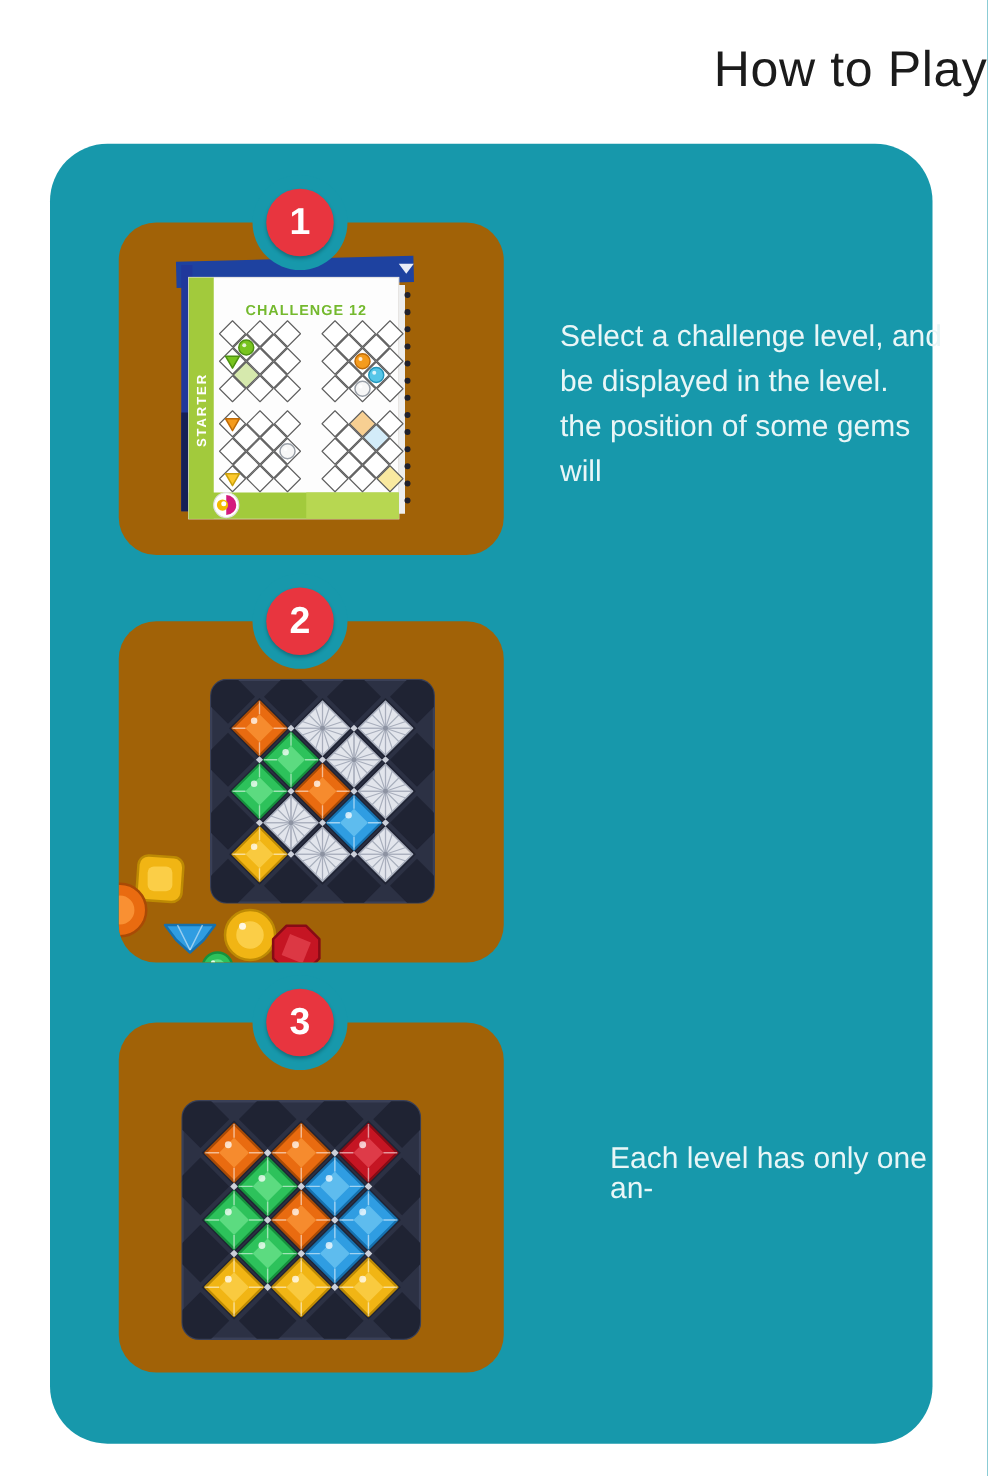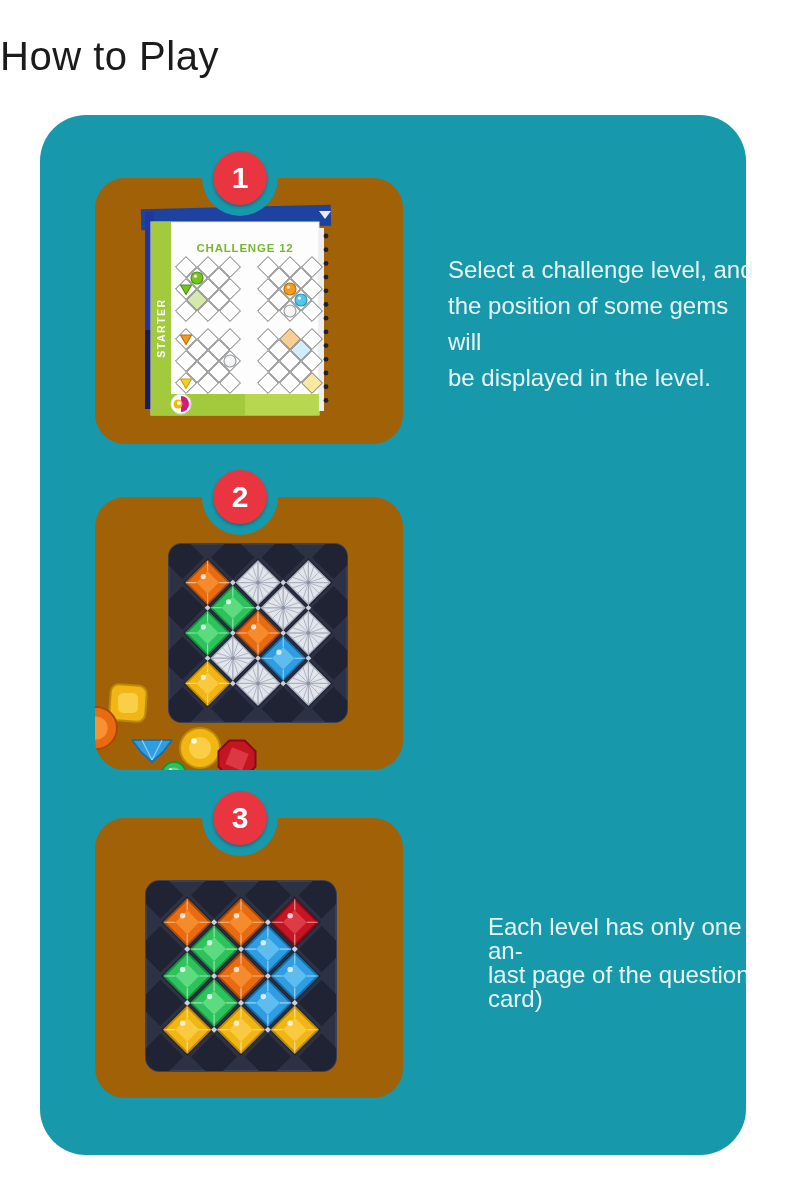--- a/index.html
+++ b/index.html
@@ -4,21 +4,21 @@
 <style>
   html,body{margin:0;padding:0;}
   body{
     width:790px;height:1181px;position:relative;background:#ffffff;
     font-family:"Liberation Sans", sans-serif;
     --teal:#1798ab; --red:#e8353f;
     overflow:hidden;
   }
   .page-title{
     position:absolute;top:34px;left:0;width:100%;
-    text-align:left;font-size:40px;color:#1b1b1b;letter-spacing:.5px;
+    text-align:right;font-size:40px;color:#1b1b1b;letter-spacing:.5px;
   }
   .panel{
     position:absolute;left:40px;top:115px;width:706px;height:1040px;
     background:var(--teal);border-radius:46px;
   }
   .card{
     position:absolute;left:55px;width:308px;background:transparent;
   }
   .card1{top:63px;height:266px}
   .card2{top:382px;height:273px}
@@ -606,23 +606,22 @@
           </svg>
         </div>
     </div>
     <div class="badge-ring">
       <div class="badge">3</div>
     </div>
   </section>
 
   <div class="step-text lh-loose" style="top:137px">
     <div>Select a challenge level, and</div>
+    <div>be displayed in the level.</div>
     <div>the position of some gems will</div>
-    <div>be displayed in the level.</div>
   </div>
   <div class="step-text lh-loose" style="top:457px">
   </div>
   <div class="step-text lh-tight" style="top:800px">
     <div>Each level has only one an-</div>
-    <div>last page of the question card)</div>
   </div>
 
 </div>
 
 </body></html>

